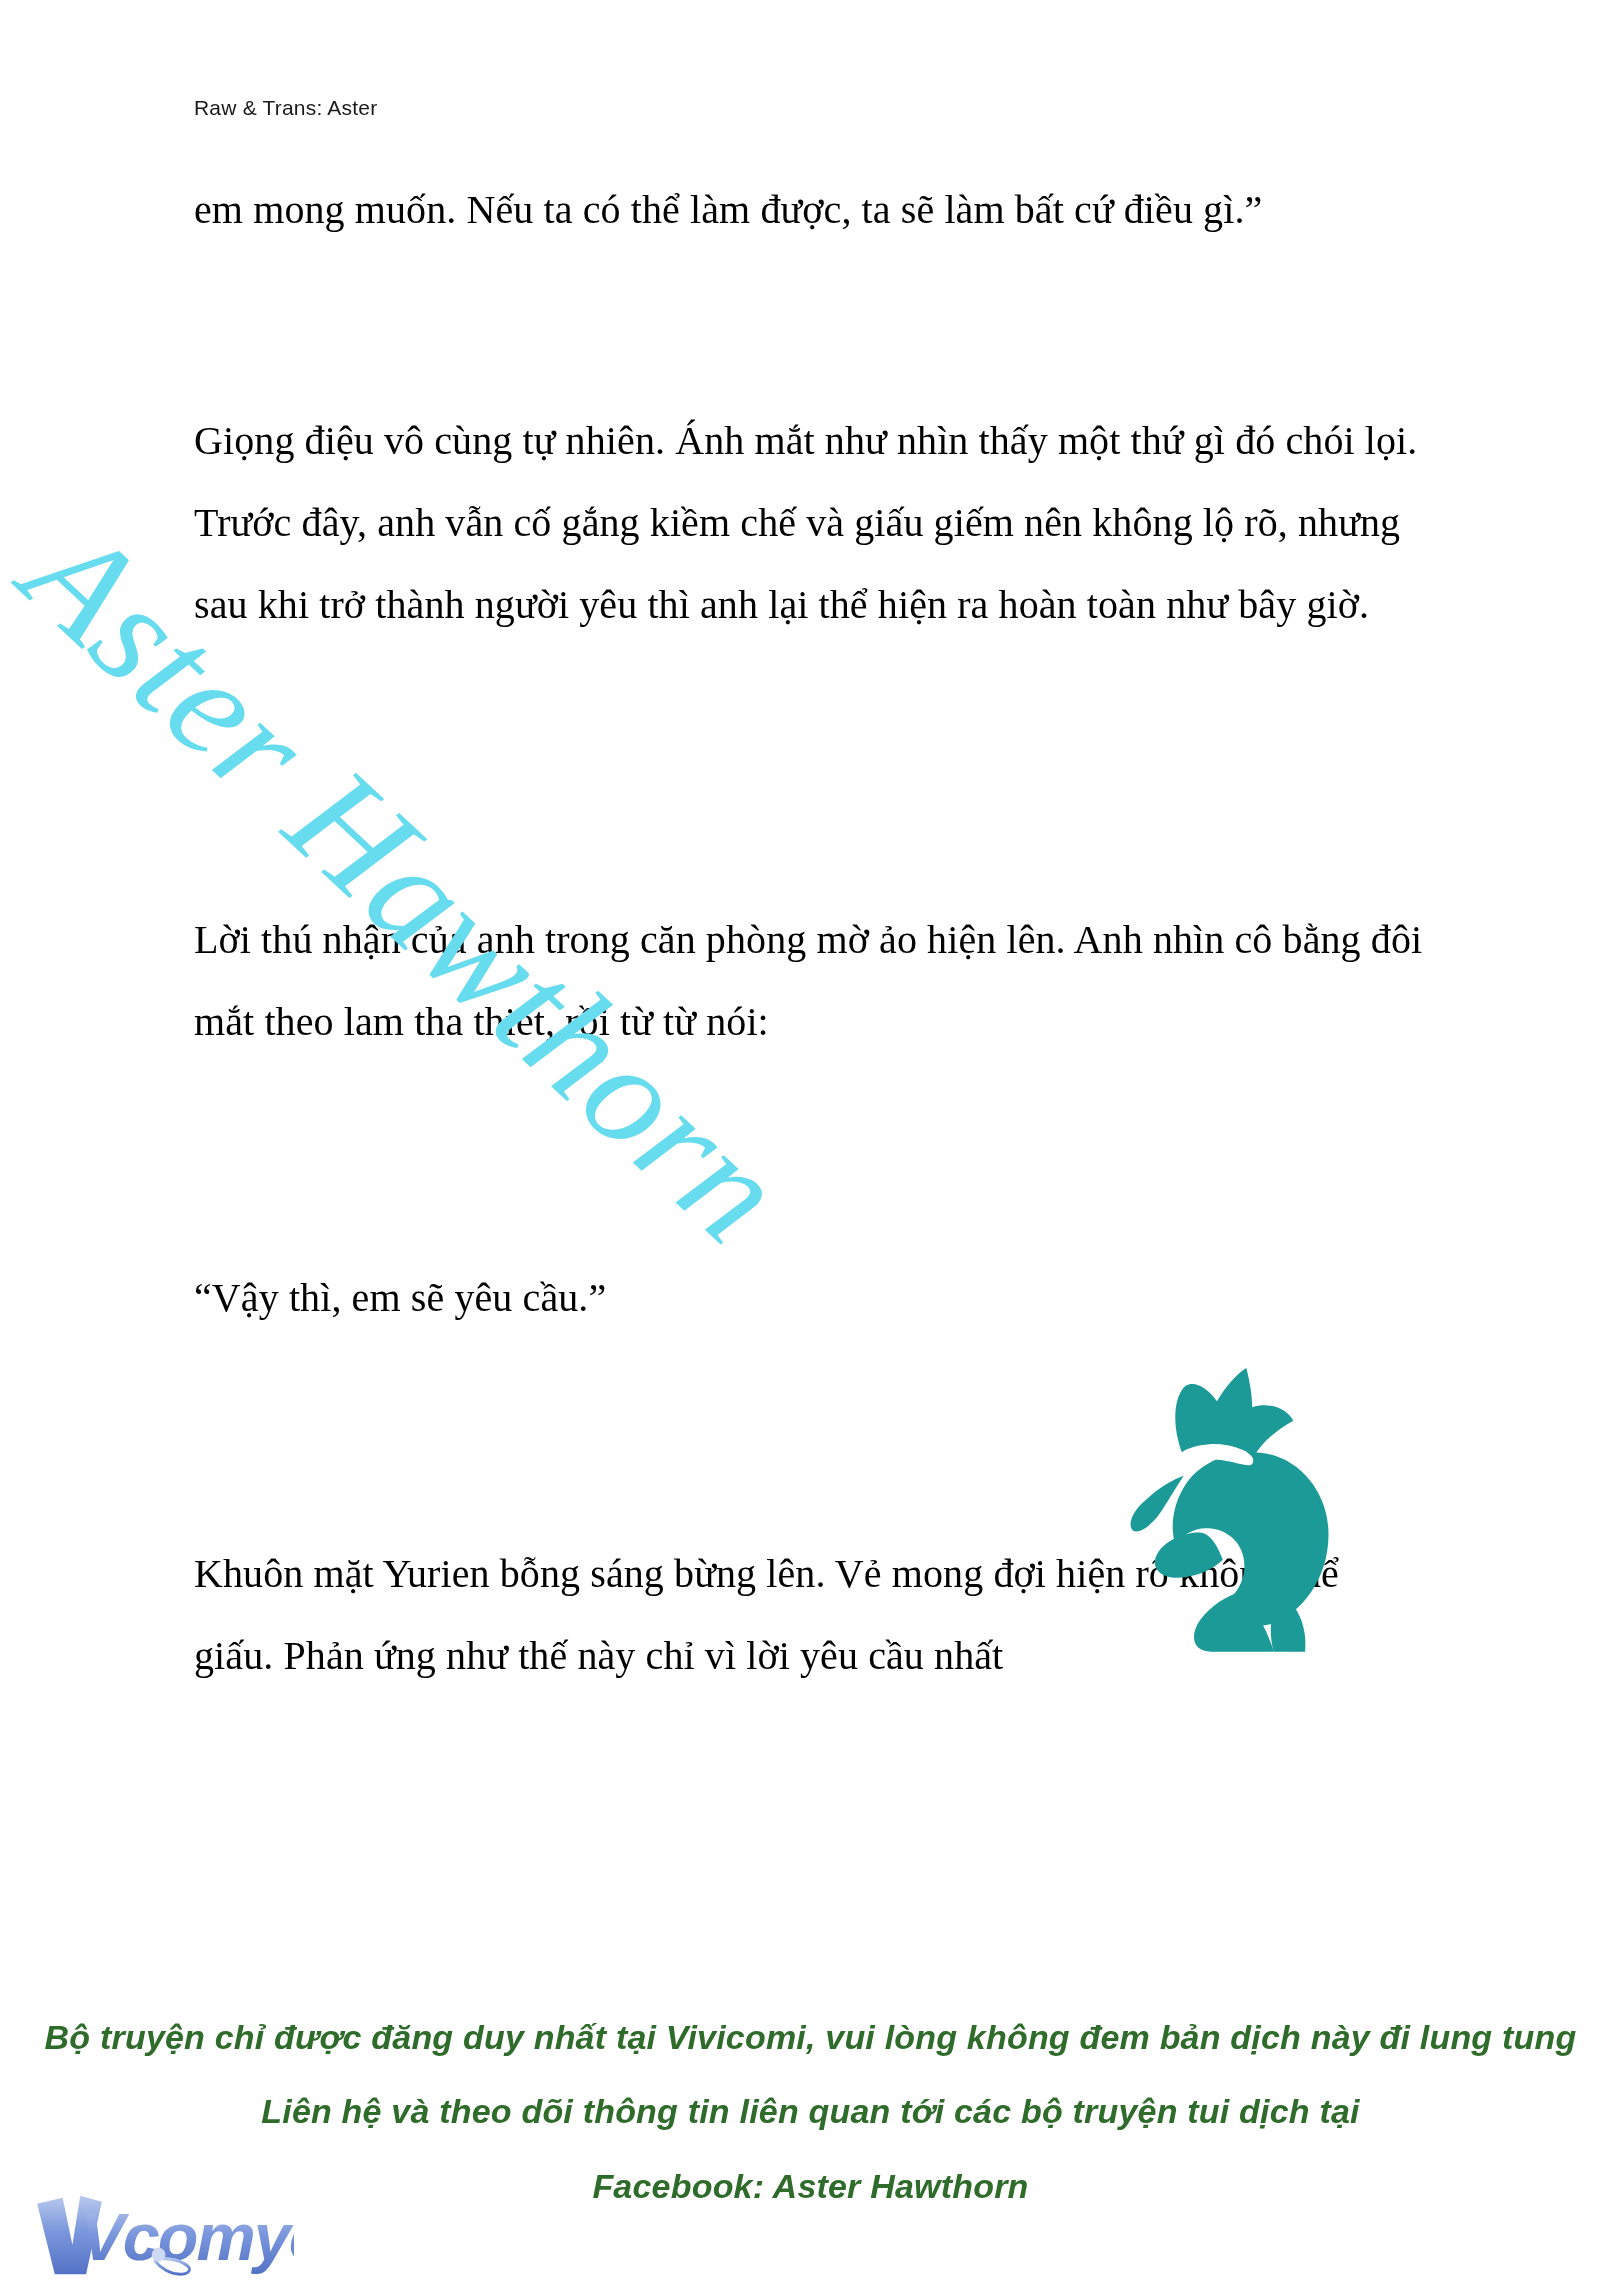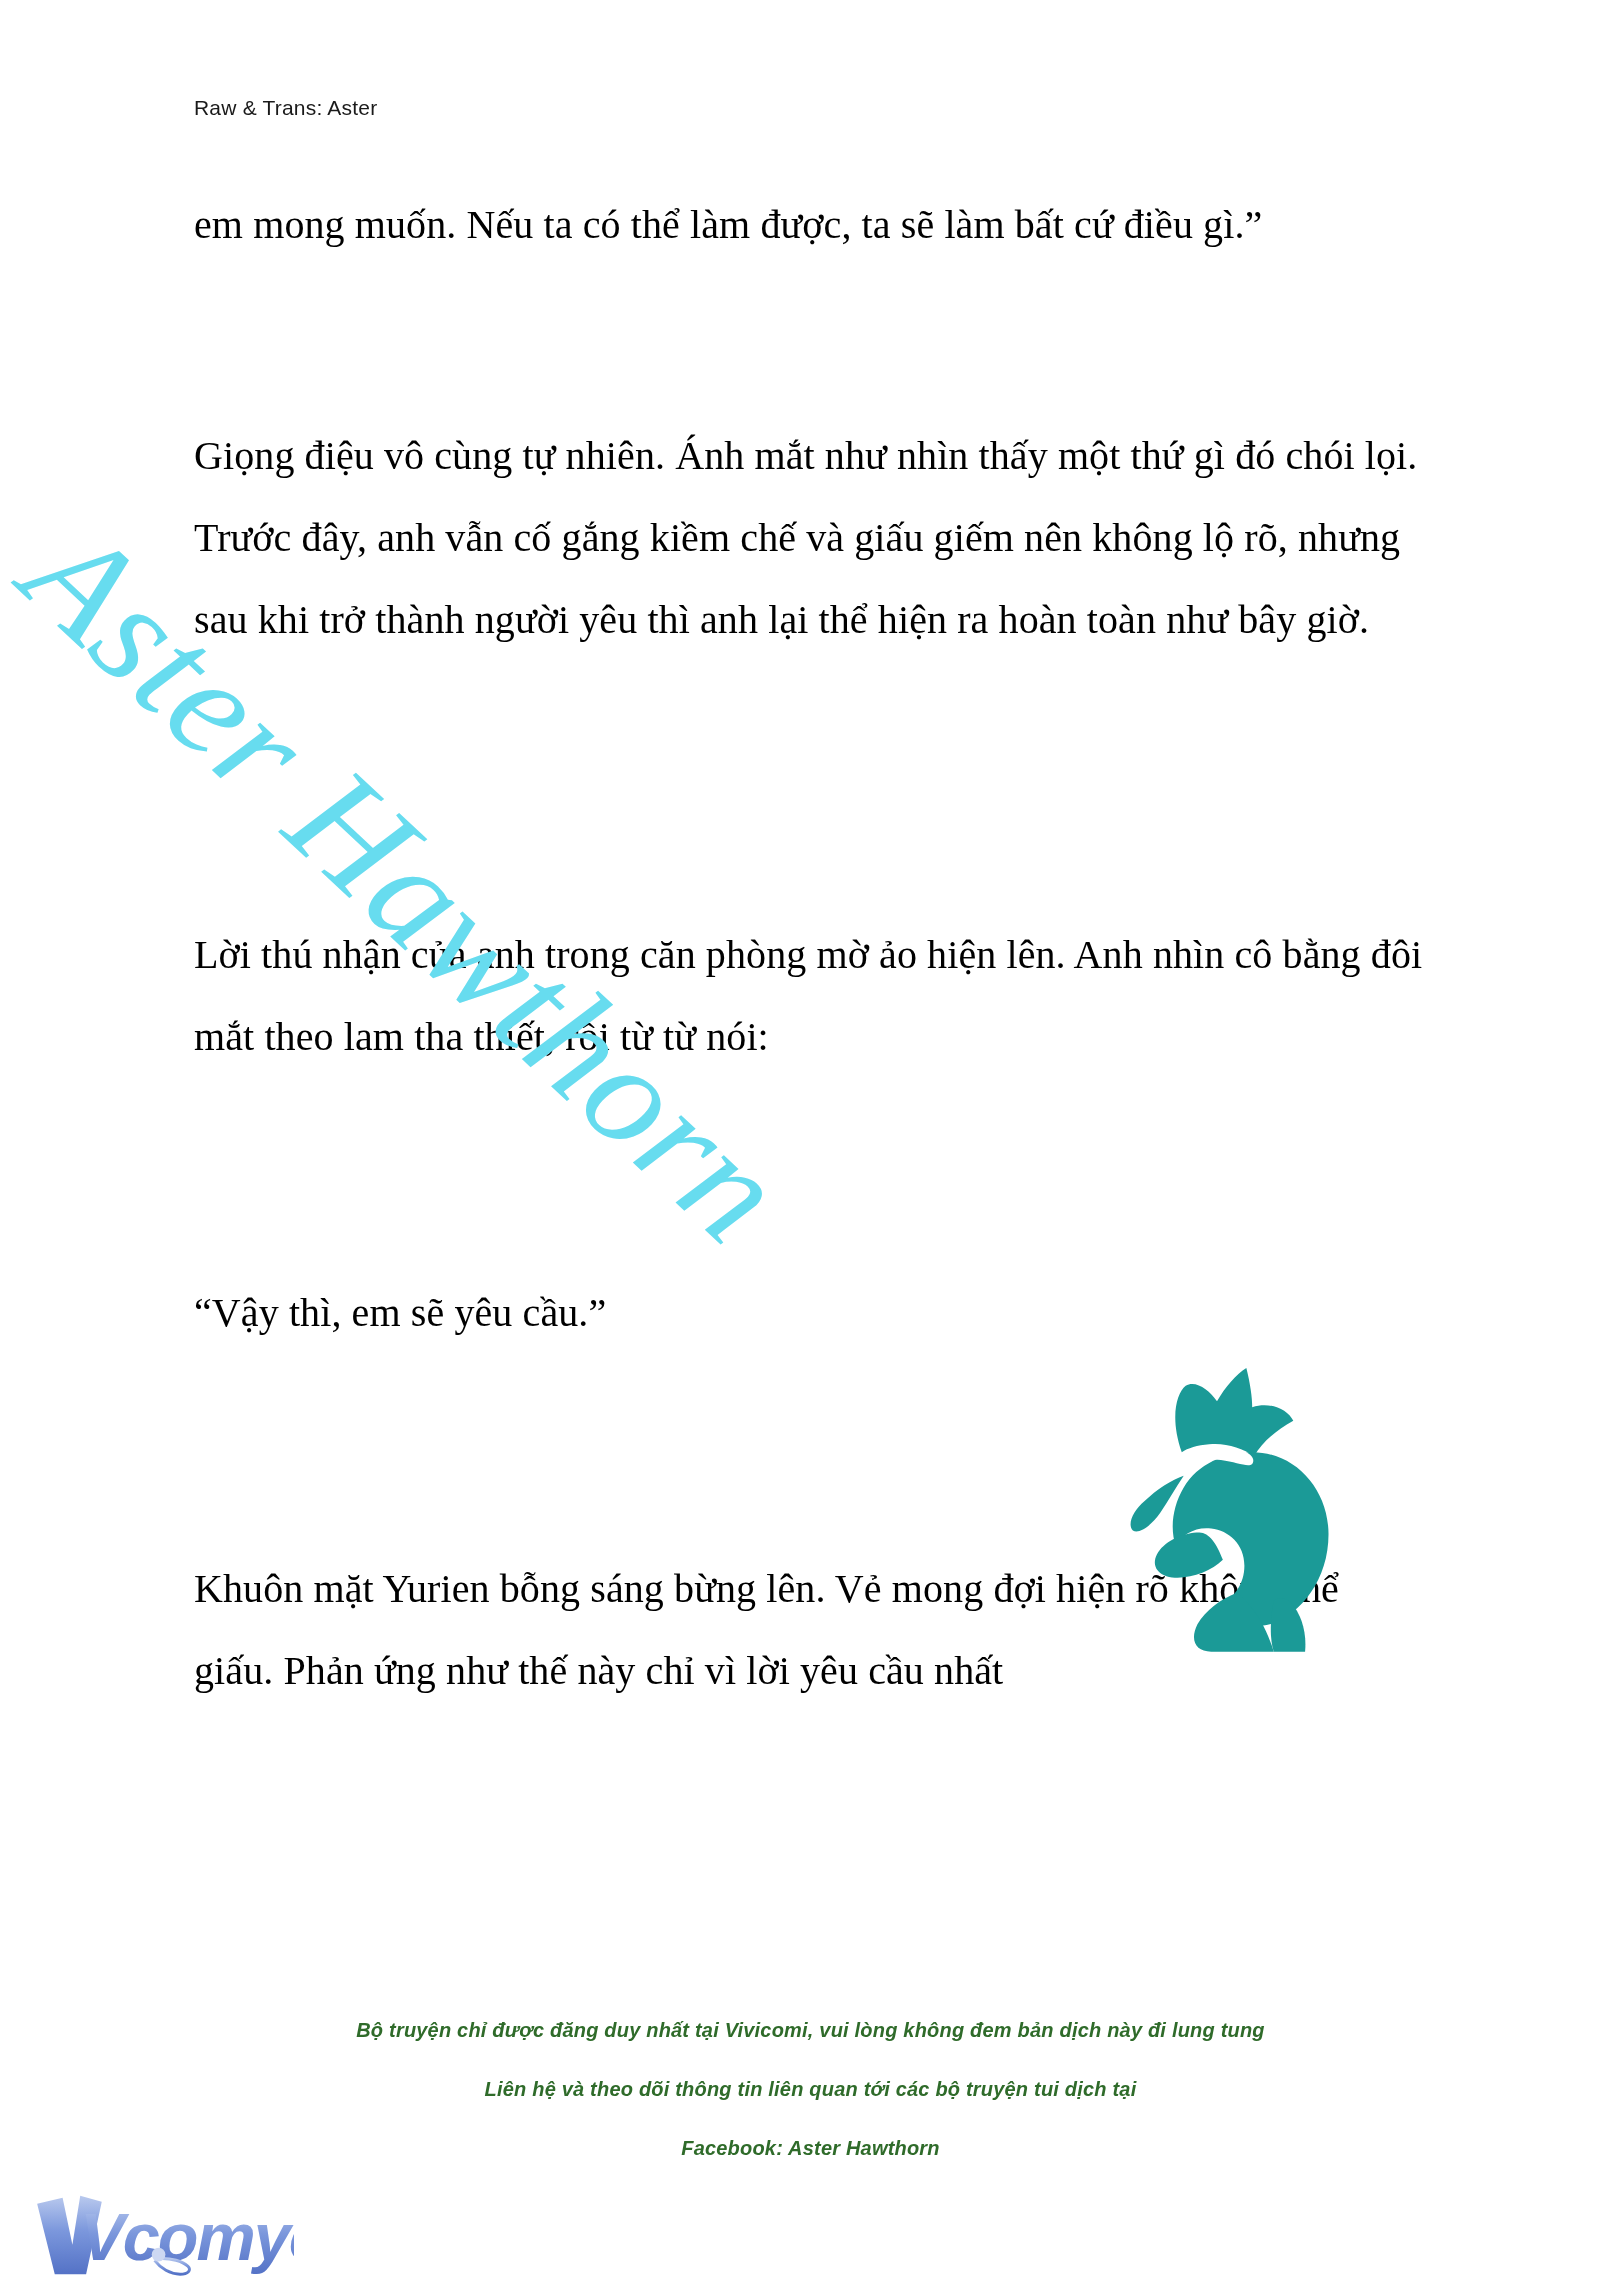--- a/index.html
+++ b/index.html
@@ -27,21 +27,21 @@
     font-size: 21px;
     color: #1a1a1a;
     letter-spacing: 0.2px;
     white-space: nowrap;
   }
 
   
   .content {
     position: absolute;
     left: 194px;
-    top: 184px;
+    top: 169px;
     width: 1233px;
   }
   .para {
     font-family: "Liberation Serif", serif;
     font-size: 40px;
     line-height: 82px;
     color: #000000;
     margin: 0 0 65px 0;
     text-align: left;
     letter-spacing: 0.1px;
@@ -97,21 +97,21 @@
     position: absolute;
     left: 0;
     right: 0;
     top: 2019px;
     text-align: center;
   }
   .footer-line {
     font-family: "Liberation Sans", sans-serif;
     font-style: italic;
     font-weight: bold;
-    font-size: 20px;
+    font-size: 34px;
     color: #2f6b2a;
     line-height: 1.1;
     margin: 0 0 37px 0;
     letter-spacing: 0.2px;
   }
   .footer-line:last-child { margin-bottom: 0; }
 
   
   .brand-logo {
     position: absolute;

